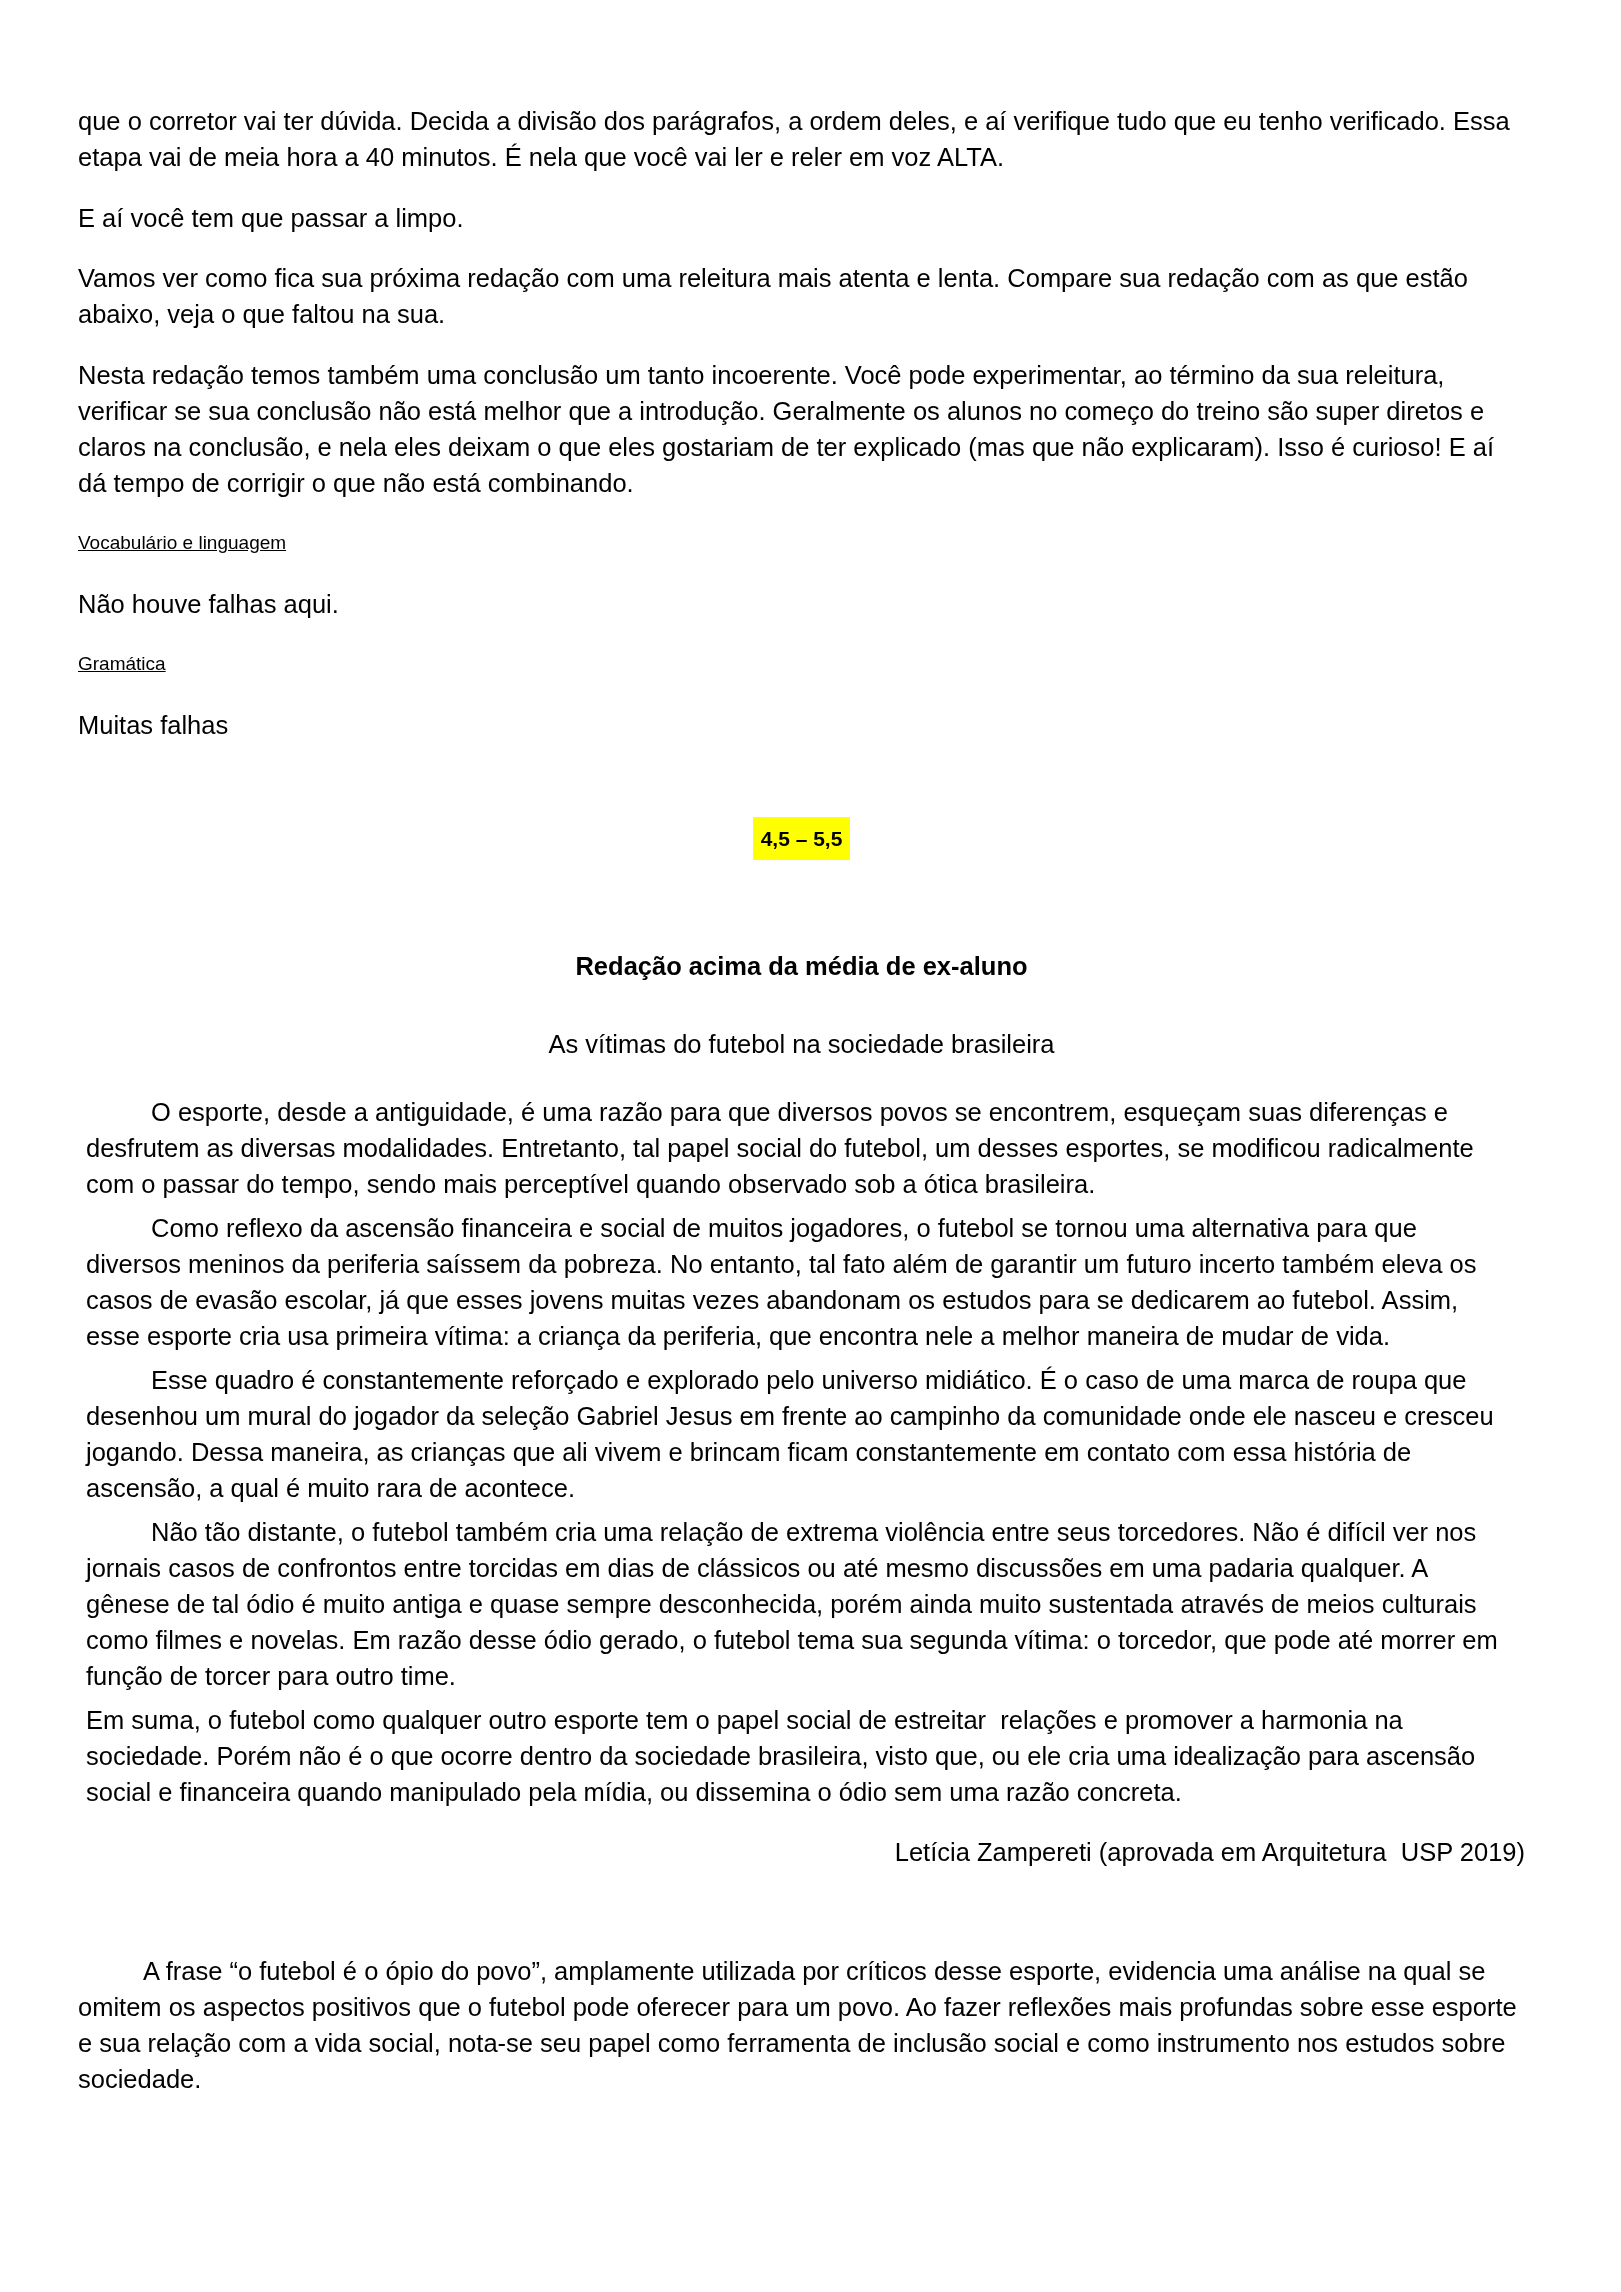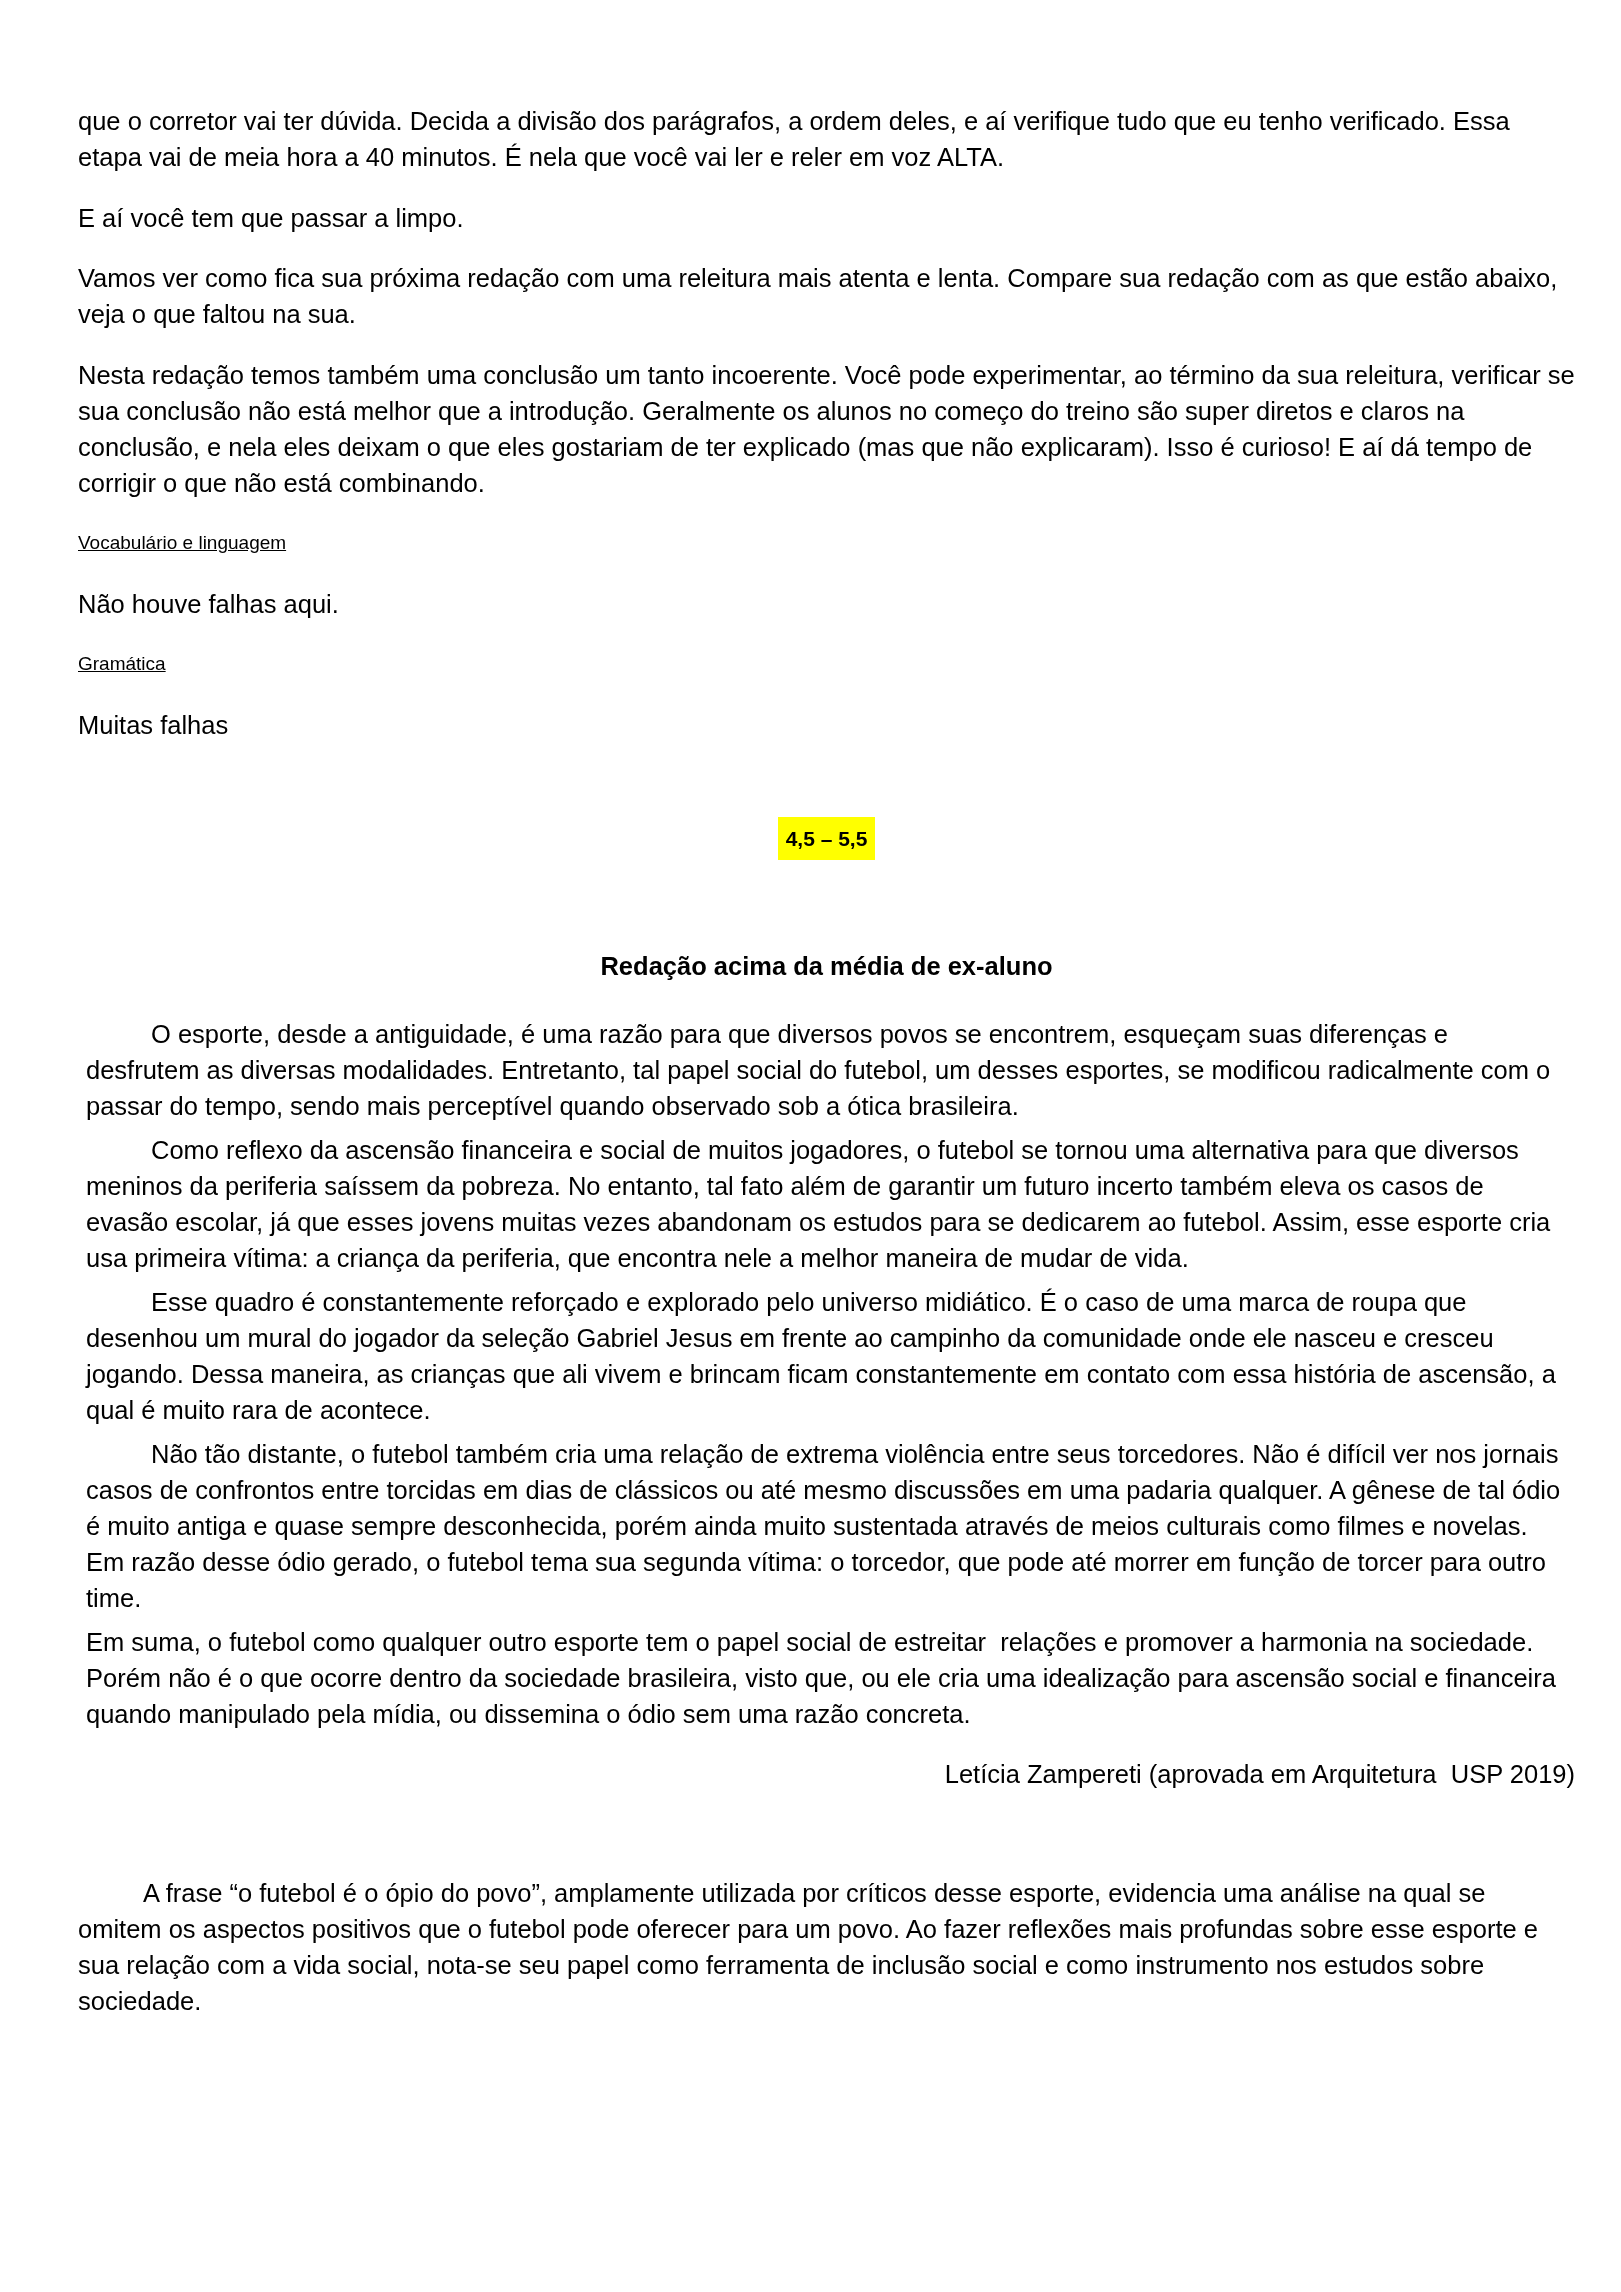--- a/index.html
+++ b/index.html
@@ -10,21 +10,21 @@
   body {
     width: 1621px;
     min-height: 2293px;
     font-family: "Liberation Sans", sans-serif;
     color: #000000;
   }
   .page {
     box-sizing: border-box;
     width: 1621px;
     min-height: 2293px;
-    padding: 103px 46px 59px 78px;
+    padding: 103px 96px 59px 78px;
     background: #ffffff;
   }
   .doc-par {
     margin: 0 0 24.5px 0;
     font-size: 25.5px;
     line-height: 36px;
     text-align: left;
     white-space: pre-wrap;
   }
   .doc-heading {
@@ -102,20 +102,21 @@
   <p class="doc-par">Não houve falhas aqui.</p>
 
   <p class="doc-heading">Gramática</p>
   <p class="doc-par">Muitas falhas</p>
 
   <div class="score-wrap">
     <span class="score-badge">4,5 – 5,5</span>
   </div>
 
   <p class="essay-header">Redação acima da média de ex-aluno</p>
+  <p class="essay-title">As vítimas do futebol na sociedade brasileira</p>
 
   <div class="essay-body">
     <p class="essay-par indent">O esporte, desde a antiguidade, é uma razão para que diversos povos se encontrem, esqueçam suas diferenças e desfrutem as diversas modalidades. Entretanto, tal papel social do futebol, um desses esportes, se modificou radicalmente com o passar do tempo, sendo mais perceptível quando observado sob a ótica brasileira.</p>
     <p class="essay-par indent">Como reflexo da ascensão financeira e social de muitos jogadores, o futebol se tornou uma alternativa para que diversos meninos da periferia saíssem da pobreza. No entanto, tal fato além de garantir um futuro incerto também eleva os casos de evasão escolar, já que esses jovens muitas vezes abandonam os estudos para se dedicarem ao futebol. Assim, esse esporte cria usa primeira vítima: a criança da periferia, que encontra nele a melhor maneira de mudar de vida.</p>
     <p class="essay-par indent">Esse quadro é constantemente reforçado e explorado pelo universo midiático. É o caso de uma marca de roupa que desenhou um mural do jogador da seleção Gabriel Jesus em frente ao campinho da comunidade onde ele nasceu e cresceu jogando. Dessa maneira, as crianças que ali vivem e brincam ficam constantemente em contato com essa história de ascensão, a qual é muito rara de acontece.</p>
     <p class="essay-par indent">Não tão distante, o futebol também cria uma relação de extrema violência entre seus torcedores. Não é difícil ver nos jornais casos de confrontos entre torcidas em dias de clássicos ou até mesmo discussões em uma padaria qualquer. A gênese de tal ódio é muito antiga e quase sempre desconhecida, porém ainda muito sustentada através de meios culturais como filmes e novelas. Em razão desse ódio gerado, o futebol tema sua segunda vítima: o torcedor, que pode até morrer em função de torcer para outro time.</p>
     <p class="essay-par">Em suma, o futebol como qualquer outro esporte tem o papel social de estreitar  relações e promover a harmonia na sociedade. Porém não é o que ocorre dentro da sociedade brasileira, visto que, ou ele cria uma idealização para ascensão social e financeira quando manipulado pela mídia, ou dissemina o ódio sem uma razão concreta.</p>
   </div>
 
   <p class="signature">Letícia Zampereti (aprovada em Arquitetura  USP 2019)</p>

